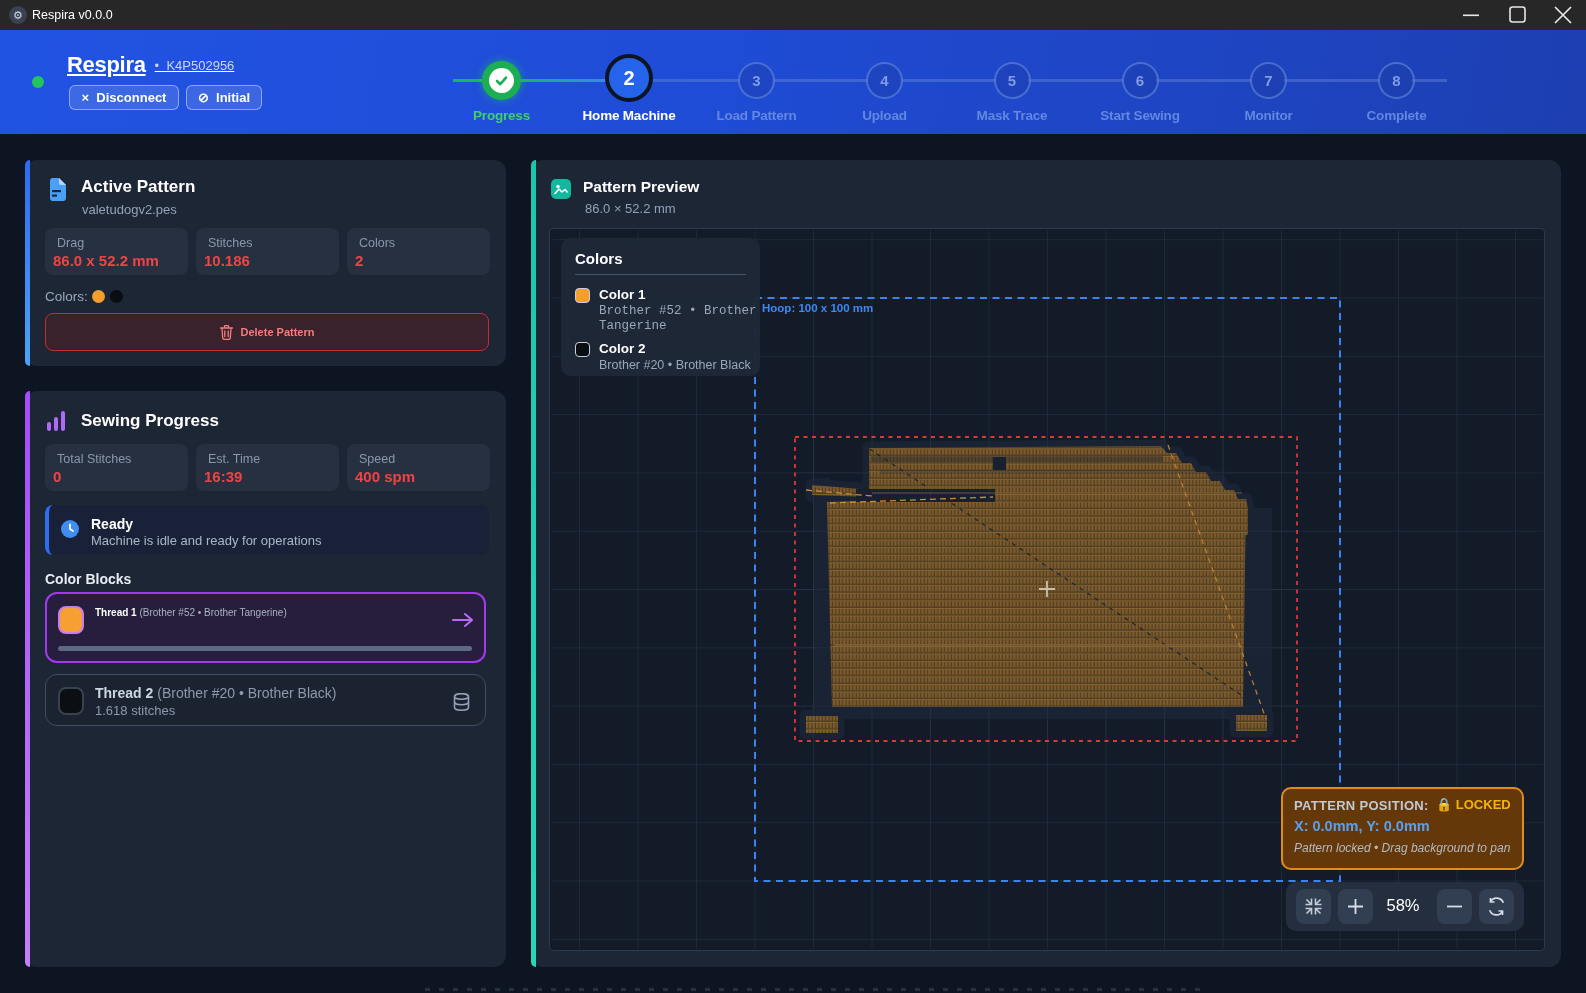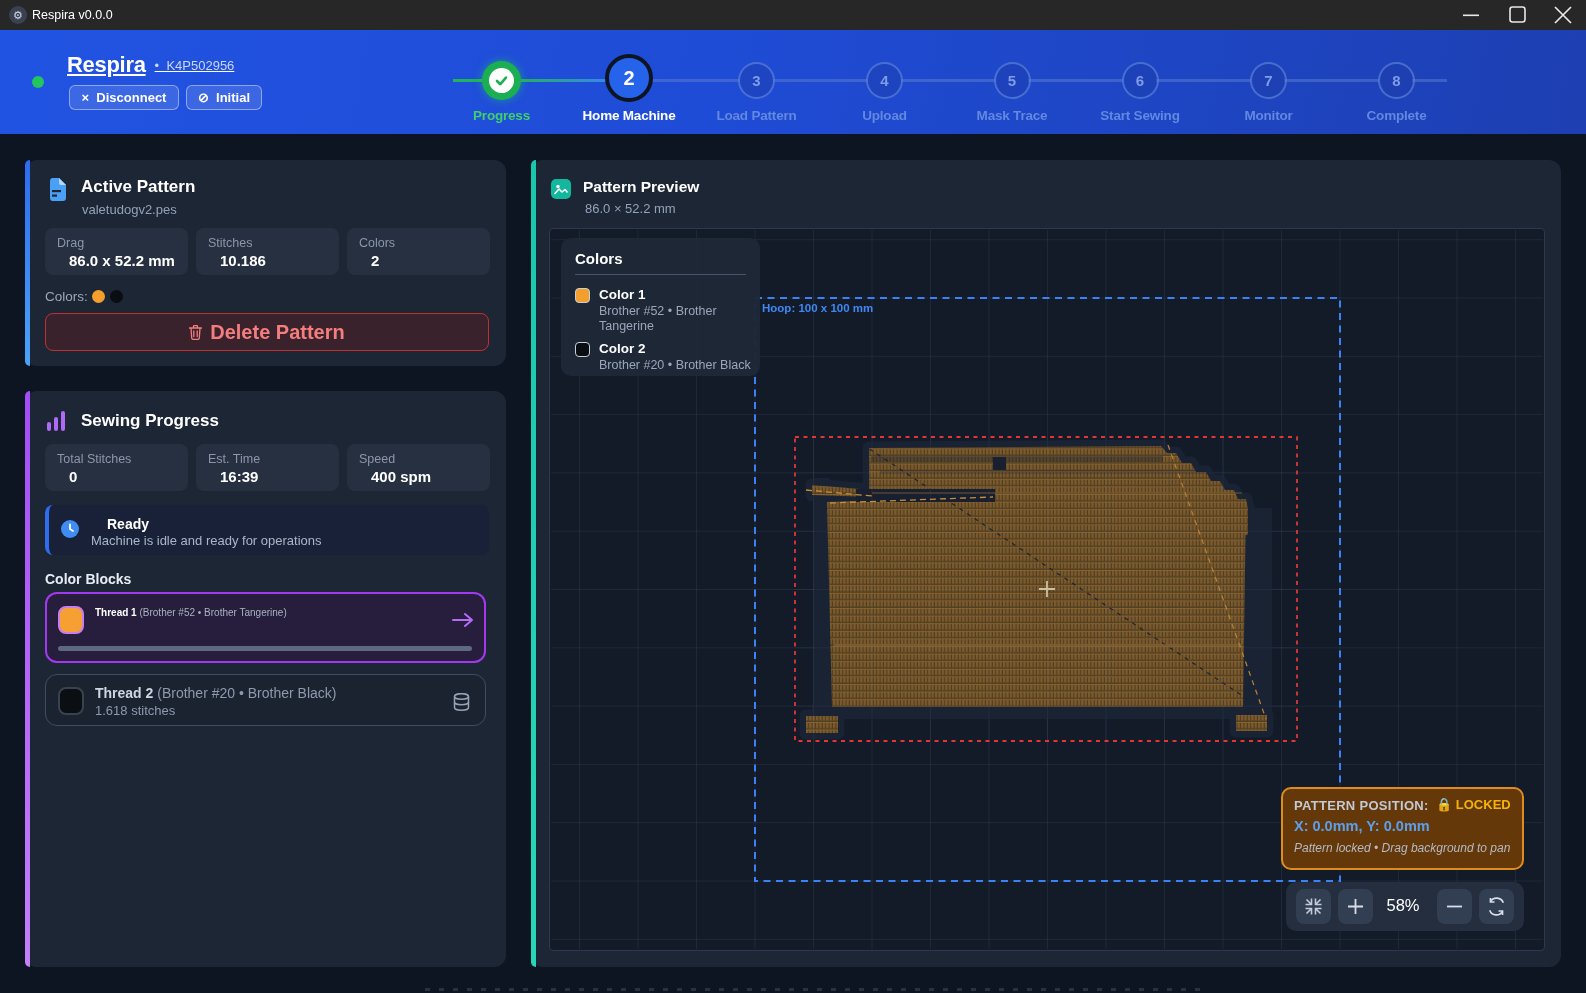--- a/index.html
+++ b/index.html
@@ -12,21 +12,21 @@
     text-align:center; line-height:33px; }
   .stlabel { position:absolute; top:108px; font-size:13.5px; font-weight:bold; letter-spacing:-0.2px; text-align:center; width:140px; }
   .stline { position:absolute; top:78.5px; height:3px; background:rgba(88,122,210,0.55); }
   .hbtn { position:absolute; top:85px; height:25px; border-radius:6px; background:rgba(255,255,255,0.13);
     border:1px solid rgba(255,255,255,0.42); color:#fff; font-size:13px; font-weight:bold;
     display:flex; align-items:center; justify-content:center; }
   .card { position:absolute; background:#1d2635; border-radius:12px; }
   .accent { position:absolute; width:5px; border-radius:12px 0 0 12px; }
   .statbox { position:absolute; background:#273040; border-radius:8px; height:47px; }
   .statlabel { position:absolute; left:12px; top:8px; font-size:12.5px; color:#8a97ab; }
-  .statval { position:absolute; left:24px; top:24px; font-size:15px; font-weight:bold; color:#ffffff; }
+  .statval { position:absolute; left:8px; top:24px; font-size:15px; font-weight:bold; color:#ef4444; }
   .ctitle { font-size:17px; font-weight:bold; color:#fff; position:absolute; }
   .csub { font-size:13px; color:#93a2b8; position:absolute; }
   .winbtn { position:absolute; top:0; width:46px; height:30px; }
 </style>
 </head>
 <body>
 
 <div class="abs" style="left:0; top:0; width:1586px; height:30px; background:#272727;"></div>
 <div class="abs" style="left:9px; top:6px; width:18px; height:18px; border-radius:50%; background:#3a4150; color:#cfd6e4; font-size:11px; line-height:18px; text-align:center;">⚙</div>
 <div class="abs" style="left:32px; top:8px; color:#ffffff; font-size:12.5px;">Respira v0.0.0</div>
@@ -101,21 +101,21 @@
     <div class="statval">10.186</div>
 </div>
 <div class="statbox" style="left:347px; top:228px; width:143px;">
   <div class="statlabel">Colors</div>
     <div class="statval">2</div>
 </div>
 <div class="abs" style="left:45px; top:289px; font-size:13.5px; color:#9aa7bb;">Colors:</div>
 <div class="abs" style="left:92px; top:290px; width:13px; height:13px; border-radius:50%; background:#f49f2c;"></div>
 <div class="abs" style="left:110px; top:290px; width:13px; height:13px; border-radius:50%; background:#0a0d12;"></div>
 <div class="abs" style="left:45px; top:313px; width:444px; height:38px; border:1px solid #c03030; border-radius:8px;
-     background:rgba(104,28,34,0.38); color:#f47d7d; font-size:20px; font-weight:bold;
+     background:rgba(104,28,34,0.38); color:#f47d7d; font-size:11px; font-weight:bold;
      display:flex; align-items:center; justify-content:center;"><svg width="13" height="15" viewBox="0 0 13 15" style="margin-right:8px;">
       <path d="M0.5 3 H12.5 M4.5 3 V1.5 a1 1 0 0 1 1 -1 h2 a1 1 0 0 1 1 1 V3 M2 3 l0.7 10 a1.5 1.5 0 0 0 1.5 1.4 h4.6 a1.5 1.5 0 0 0 1.5 -1.4 L11 3 M4.8 6 v5.5 M8.2 6 v5.5" fill="none" stroke="#f47d7d" stroke-width="1.3" stroke-linecap="round"></path>
     </svg>Delete Pattern</div>
 
 <div class="card" style="left:25px; top:391px; width:481px; height:576px;"></div>
 <div class="accent" style="left:25px; top:391px; height:576px; background:linear-gradient(180deg,#a14ef6,#c47ffa);"></div>
 <svg class="abs" style="left:46px; top:410px;" width="22" height="22" viewBox="0 0 22 22">
   <rect x="1" y="12" width="4" height="9" rx="2" fill="#b069f8"></rect>
   <rect x="8" y="7" width="4" height="14" rx="2" fill="#b069f8"></rect>
   <rect x="15" y="1" width="4" height="20" rx="2" fill="#b069f8"></rect>
@@ -131,21 +131,21 @@
 </div>
 <div class="statbox" style="left:347px; top:444px; width:143px;">
   <div class="statlabel">Speed</div>
     <div class="statval">400 spm</div>
 </div>
 <div class="abs" style="left:45px; top:505px; width:444px; height:50px; background:#182138; border-left:4px solid #2f6df0; border-radius:8px;"></div>
 <div class="abs" style="left:61px; top:520px; width:18px; height:18px; border-radius:50%; background:#3f8df2;"></div>
 <svg class="abs" style="left:61px; top:520px;" width="18" height="18" viewBox="0 0 18 18">
   <path d="M9 4.5 V9 L12 11" fill="none" stroke="#fff" stroke-width="1.8" stroke-linecap="round"></path>
 </svg>
-<div class="abs" style="left:91px; top:516px; font-size:14px; font-weight:bold; color:#fff;margin-left:16px;">Ready</div>
+<div class="abs" style="left:91px; top:516px; font-size:14px; font-weight:bold; color:#fff;">Ready</div>
 <div class="abs" style="left:91px; top:533px; font-size:13px; color:#aab6c8;">Machine is idle and ready for operations</div>
 <div class="abs" style="left:45px; top:571px; font-size:14px; font-weight:bold; color:#e8edf4;text-align:center;">Color Blocks</div>
 
 <div class="abs" style="left:45px; top:592px; width:441px; height:71px; background:#261e3c; border:2px solid #a438f0; border-radius:12px;"></div>
 <div class="abs" style="left:58px; top:606px; width:26px; height:28px; border-radius:8px; background:#f69f32; border:2px solid #c77ef0;"></div>
 <div class="abs" style="left:95px; top:607px; font-size:10px; color:#a9b2c2;"><b style="color:#fff;">Thread 1</b> (Brother #52 • Brother Tangerine)</div>
 <div class="abs" style="left:95px; top:625px; font-size:13px; color:#97a3b5;margin-top:48px;">8.568 stitches</div>
 <svg class="abs" style="left:452px; top:612px;" width="22" height="16" viewBox="0 0 22 16">
   <path d="M1 8 H19 M13 2 L20 8 L13 14" fill="none" stroke="#b56cf5" stroke-width="2" stroke-linecap="round" stroke-linejoin="round"></path>
 </svg>
@@ -264,21 +264,21 @@
   <rect x="834" y="644" width="408" height="2" fill="#96703d" opacity="0.55"></rect>
   <rect x="872" y="492" width="370" height="2" fill="#96703d" opacity="0.35"></rect>
   <path d="M1039 589 H1055 M1047 581 V597" stroke="#cbc0a2" stroke-width="1.8" fill="none"></path>
 </svg>
 
 <div class="abs" style="left:561px; top:238px; width:199px; height:138px; background:rgba(30,40,55,0.97); border-radius:10px;"></div>
 <div class="abs" style="left:575px; top:250px; font-size:15px; font-weight:bold; color:#fff;">Colors</div>
 <div class="abs" style="left:575px; top:274px; width:171px; height:1px; background:#46536a;"></div>
 <div class="abs" style="left:575px; top:288px; width:15px; height:15px; border-radius:4px; background:#f49f2c; border:1.5px solid #c9cfda;"></div>
 <div class="abs" style="left:599px; top:287px; font-size:13.5px; font-weight:bold; color:#fff;">Color 1</div>
-<div class="abs" style="left:599px; top:304px; font-size:12.5px; color:#9aa7bb; line-height:15px;">Brother #52 • Brother<br>Tangerine</div>
+<div class="abs" style="left:599px; top:304px; font-size:12.5px; color:#9aa7bb; line-height:15px;font-family:Liberation Mono, monospace;">Brother #52 • Brother<br>Tangerine</div>
 <div class="abs" style="left:575px; top:342px; width:15px; height:15px; border-radius:4px; background:#0a0d12; border:1.5px solid #c9cfda;"></div>
 <div class="abs" style="left:599px; top:341px; font-size:13.5px; font-weight:bold; color:#fff;">Color 2</div>
 <div class="abs" style="left:599px; top:358px; font-size:12.5px; color:#9aa7bb;">Brother #20 • Brother Black</div>
 
 <div class="abs" style="left:1281px; top:787px; width:243px; height:83px; background:#643808; border:2px solid #de8c1e; border-radius:10px;"></div>
 <div class="abs" style="left:1294px; top:798px; font-size:13px; font-weight:bold; color:#c3c9d4; letter-spacing:0.3px;">PATTERN POSITION:</div>
 <div class="abs" style="left:1436px; top:797px; font-size:13px; font-weight:bold; color:#f4b20c;">🔒 LOCKED</div>
 <div class="abs" style="left:1294px; top:818px; font-size:14.5px; font-weight:bold; color:#5ba0ee;">X: 0.0mm, Y: 0.0mm</div>
 <div class="abs" style="left:1294px; top:841px; font-size:12px; font-style:italic; color:#b4bac6;">Pattern locked • Drag background to pan</div>
 

